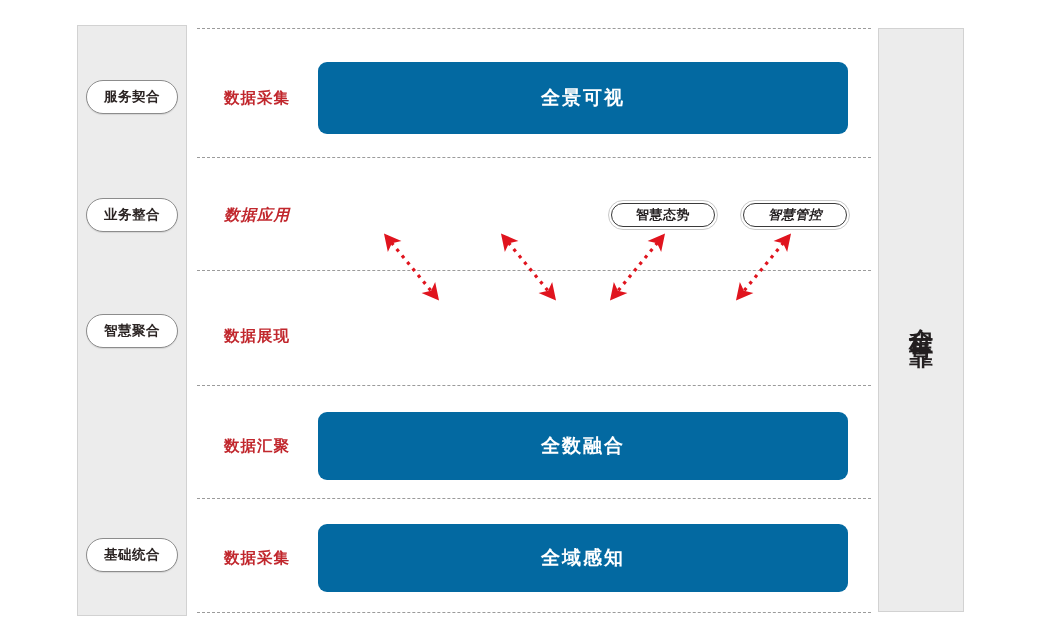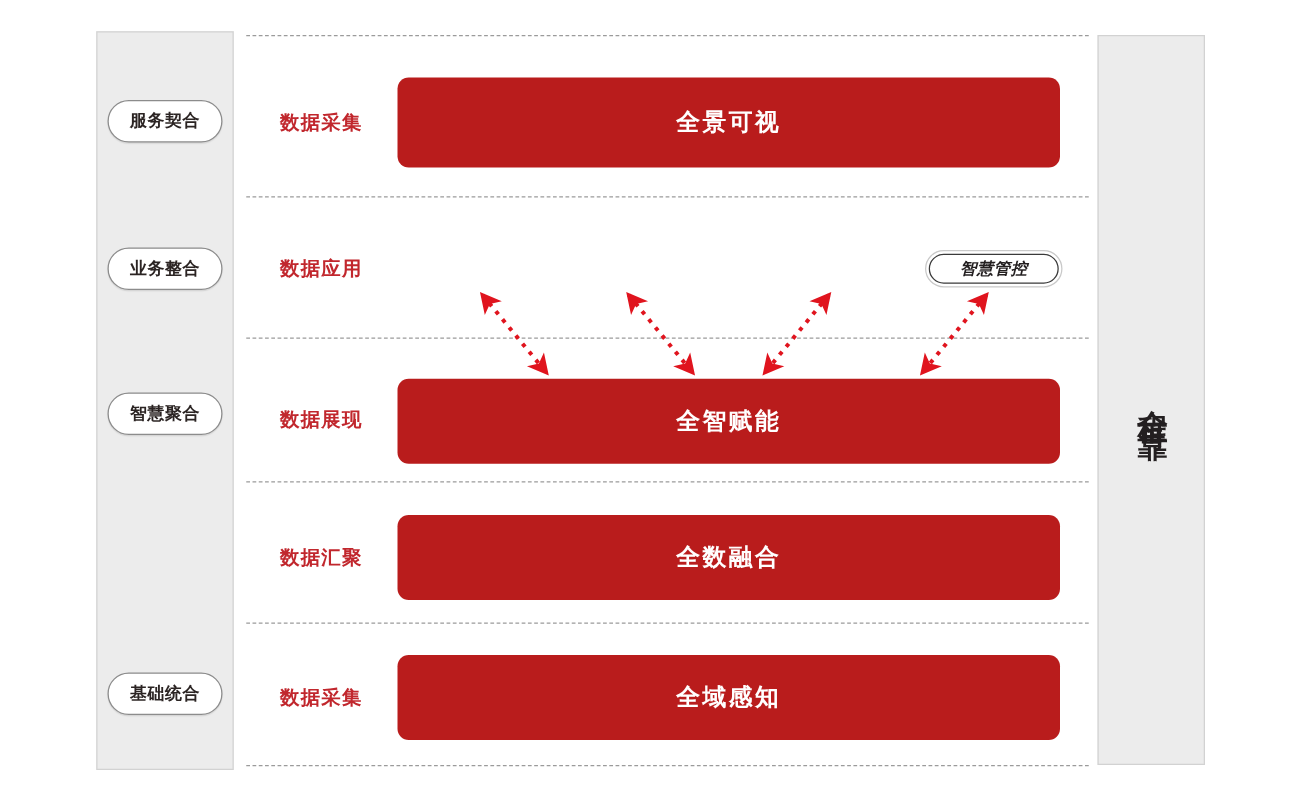--- a/index.html
+++ b/index.html
@@ -36,21 +36,21 @@
   
   .stage-label{
     position:absolute;left:214px;width:86px;height:24px;
     display:flex;align-items:center;justify-content:center;
     font-size:15.5px;font-weight:700;color:#c1272d;letter-spacing:1px;
   }
 
   
   .red-bar{
     position:absolute;left:318px;width:530px;
-    background:#b91c1c;border-radius:9px;
+    background:#0369a1;border-radius:9px;
     display:flex;align-items:center;justify-content:center;
     color:#ffffff;font-size:19px;font-weight:700;letter-spacing:2px;
   }
 
   
   .app-pill{
     position:absolute;height:30px;
     background:#ffffff;
     border:1.5px solid #c9c9c9;
     border-radius:15px;
@@ -103,38 +103,40 @@
     </div>
 
   <div class="hsep" style="top:28px;"></div>
   <div class="hsep" style="top:157px;"></div>
   <div class="hsep" style="top:270px;"></div>
   <div class="hsep" style="top:385px;"></div>
   <div class="hsep" style="top:498px;"></div>
   <div class="hsep" style="top:612px;"></div>
 
   <div class="stage-label" style="top:86px;">数据采集</div>
-  <div class="stage-label" style="top:203px;">数据应用</div>
+  <div class="stage-label" style="top:203px;font-style:italic;">数据应用</div>
   <div class="stage-label" style="top:324px;">数据展现</div>
   <div class="stage-label" style="top:434px;">数据汇聚</div>
   <div class="stage-label" style="top:546px;">数据采集</div>
 
   <div class="red-bar" style="top:62px;height:72px;">
       <span>全景可视</span>
-    </div>
-  <div class="red-bar" style="top:303px;height:68px;">
-      <span>全智赋能</span>
     </div>
   <div class="red-bar" style="top:412px;height:68px;">
       <span>全数融合</span>
     </div>
   <div class="red-bar" style="top:524px;height:68px;">
       <span>全域感知</span>
     </div>
 
+  <div class="app-pill" style="left:608px;top:200px;width:110px;">
+    <div class="app-pill-inner">
+        <span>智慧态势</span>
+      </div>
+  </div>
   <div class="app-pill" style="left:740px;top:200px;width:110px;font-style:italic;">
     <div class="app-pill-inner">
         <span>智慧管控</span>
       </div>
   </div>
 
   <svg class="arrows" viewBox="0 0 1051 636">
     <defs>
       <marker id="arrHead" viewBox="0 0 12 12" refX="9" refY="6" markerWidth="6" markerHeight="6" orient="auto-start-reverse">
         <path d="M0.5,0.5 L11,6 L0.5,11.5 L3.2,6 Z" fill="#e0141e"></path>

